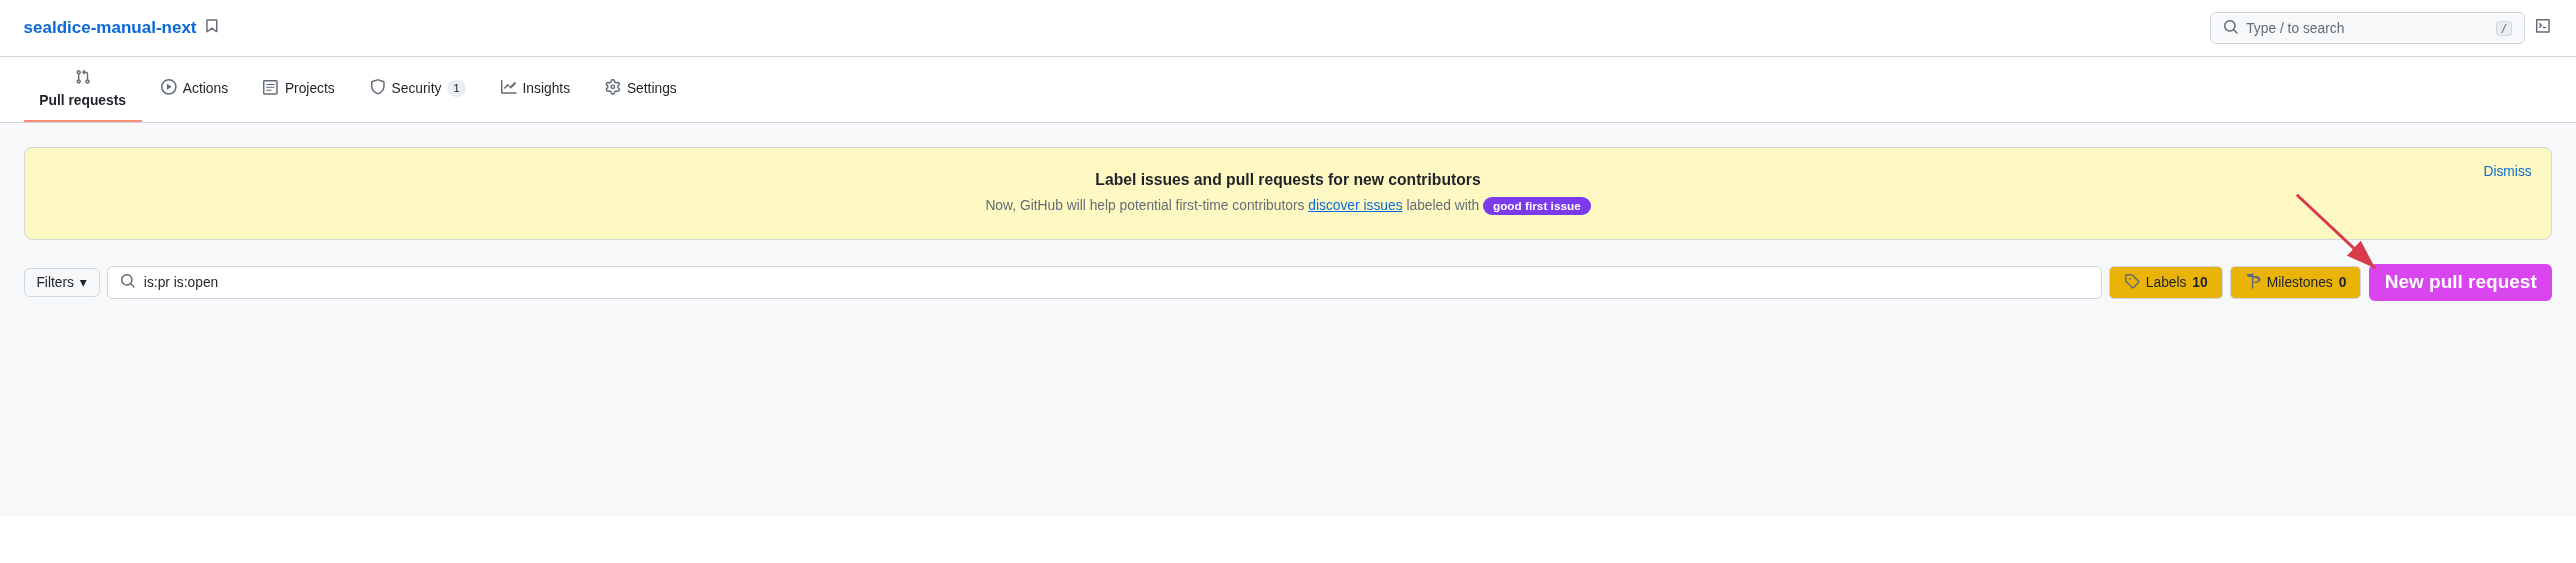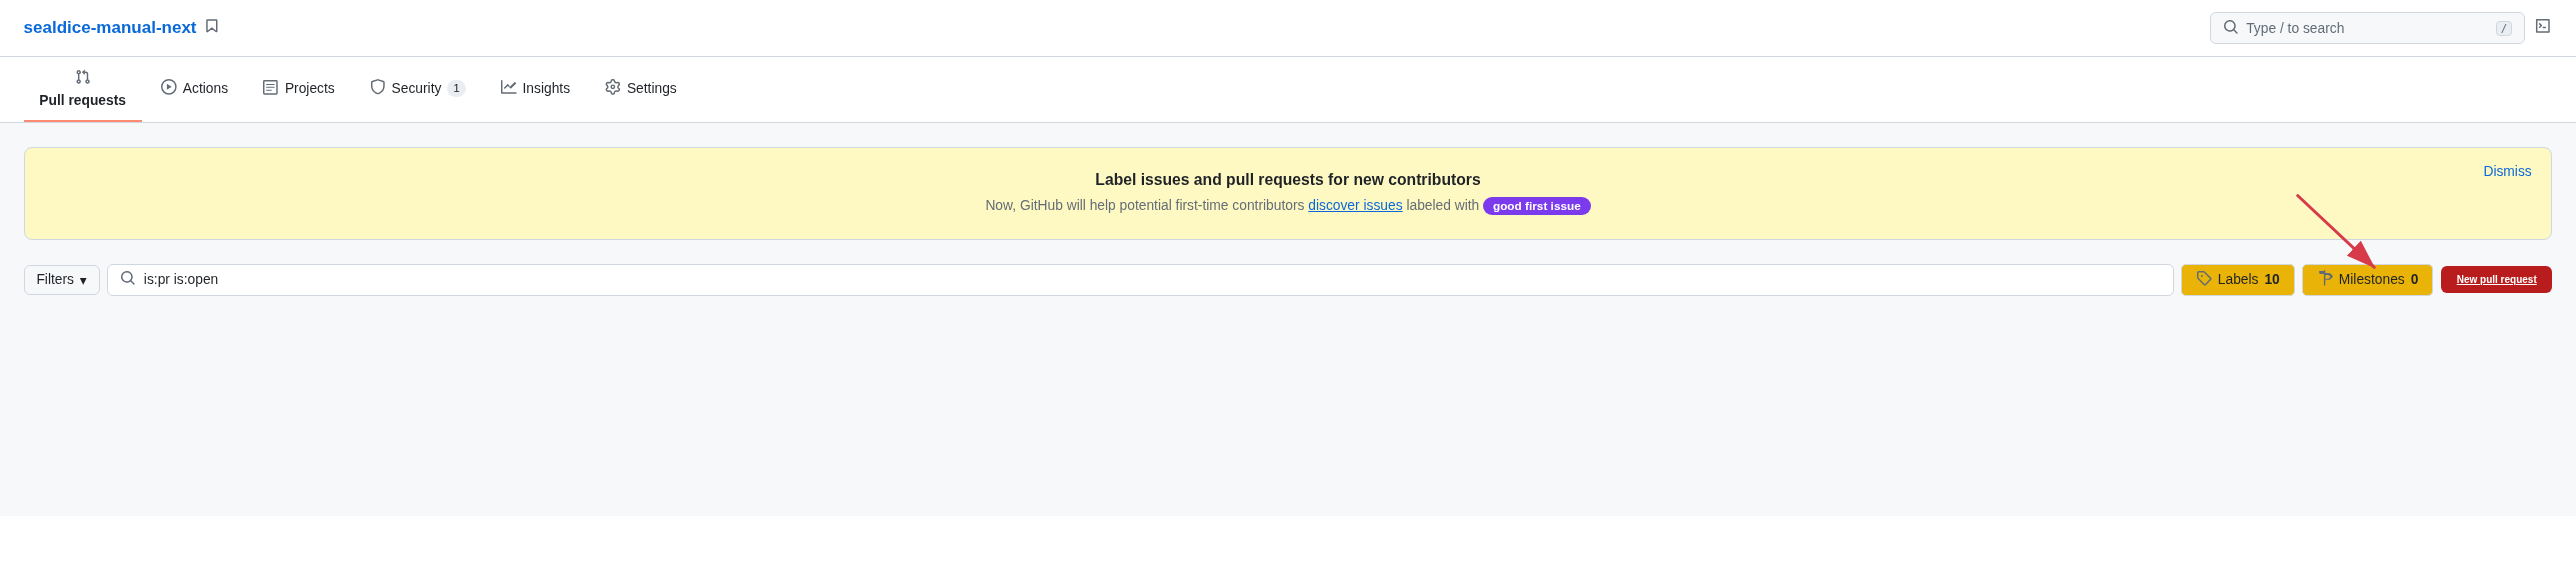--- a/index.html
+++ b/index.html
@@ -217,30 +217,29 @@
       background: #eab308;
       cursor: pointer;
       font-size: 13.8px;
       color: #1f2328;
       white-space: nowrap;
     }
     .labels-count {
       font-weight: 600;
     }
     .new-pr-btn {
-      background: #b91c1c;
+      background: #d946ef;
       color: #ffffff;
       border: none;
       border-radius: 5.9px;
       padding: 7.9px 15.7px;
-      font-size: 10px;
+      font-size: 19px;
       font-weight: 600;
       cursor: pointer;
       white-space: nowrap;
-      text-decoration: underline;
     }
 
     
     .red-arrow {
       position: absolute;
       right: 157px;
       top: -79px;
       width: 118px;
       height: 98px;
       pointer-events: none;

